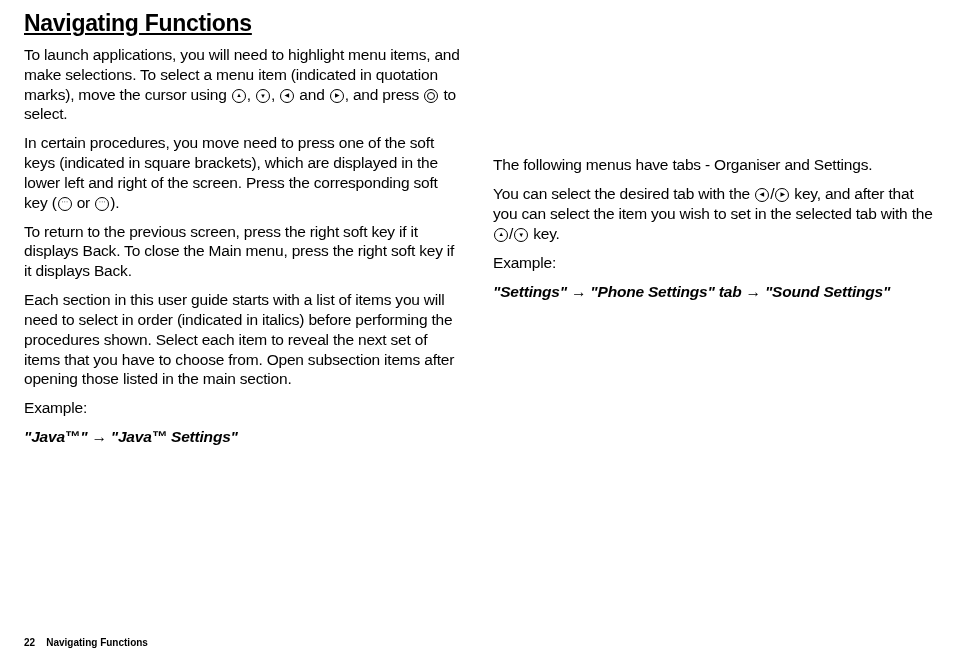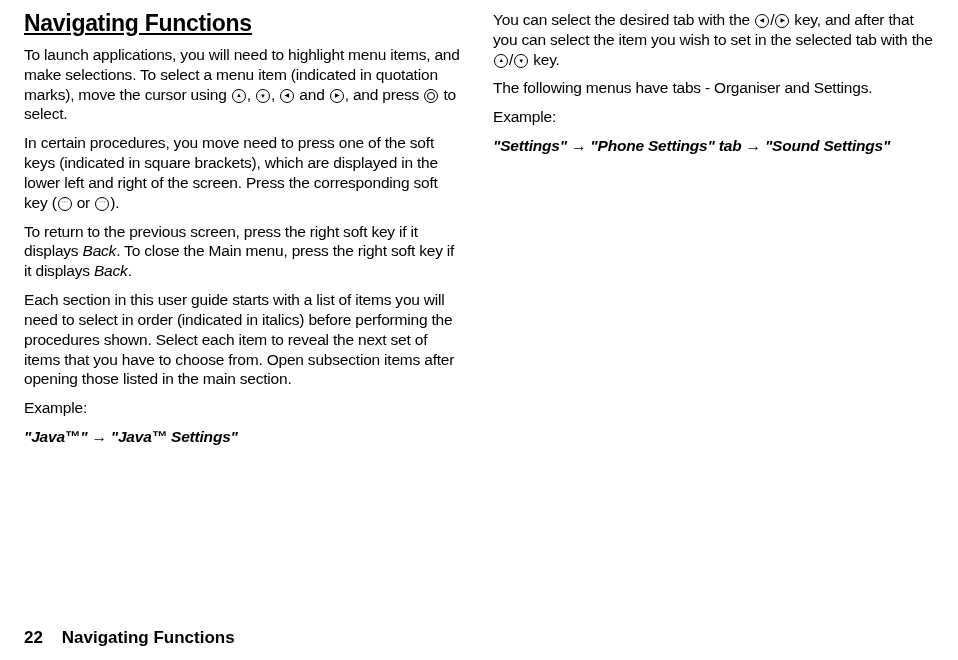--- a/index.html
+++ b/index.html
@@ -1,18 +1,19 @@
 <!DOCTYPE html>
 <html><head>
   <meta charset="utf-8">
   <style>
     * {
       margin: 0;
       padding: 0;
       box-sizing: border-box;
+      align-items: center;
     }
     body {
       font-family: Arial, Helvetica, sans-serif;
       width: 958px;
       height: 660px;
       padding: 10px 24px 10px 24px;
       background: #fff;
       color: #000;
       position: relative;
     }
@@ -102,31 +103,30 @@
     }
     .icon.soft2::after {
       content: "⋯";
       font-size: 7px;
       position: absolute;
       top: -2px;
       left: 0;
       right: 0;
     }
     .italic {
-      font-style: italic;
     }
     .bold-italic {
       font-style: italic;
       font-weight: bold;
     }
     .footer {
       position: absolute;
       bottom: 12px;
       left: 24px;
-      font-size: 17px;
+      font-size: 10px;
       font-weight: bold;
     }
     .arrow {
       font-family: Arial, sans-serif;
     }
   </style>
 </head>
 <body>
 
 <div class="columns">
@@ -149,25 +149,25 @@
     <p>Each section in this user guide starts with a list of items you will need to select in order (indicated in italics) before performing the procedures shown. Select each item to reveal the next set of items that you have to choose from. Open subsection items after opening those listed in the main section.</p>
 
     <p>Example:</p>
 
     <p>
       <span class="bold-italic">"Java™"</span><span class="bold-italic arrow"> → </span><span class="bold-italic">"Java™ Settings"</span>
     </p>
   </div>
 
   <div class="col">
+    <p>The following menus have tabs - Organiser and Settings.</p>
+
     <p>
       <span>You can select the desired tab with the </span><span class="icon left"></span><span>/</span><span class="icon right"></span><span> key, and after that you can select the item you wish to set in the selected tab with the </span><span class="icon up"></span><span>/</span><span class="icon down"></span><span> key.</span>
     </p>
-
-    <p>The following menus have tabs - Organiser and Settings.</p>
 
     <p>Example:</p>
 
     <p>
       <span class="bold-italic">"Settings"</span><span class="bold-italic arrow"> → </span><span class="bold-italic">"Phone Settings" tab </span><span class="bold-italic arrow"> → </span><span class="bold-italic">"Sound Settings"</span>
     </p>
   </div>
 </div>
 
 <div class="footer">

